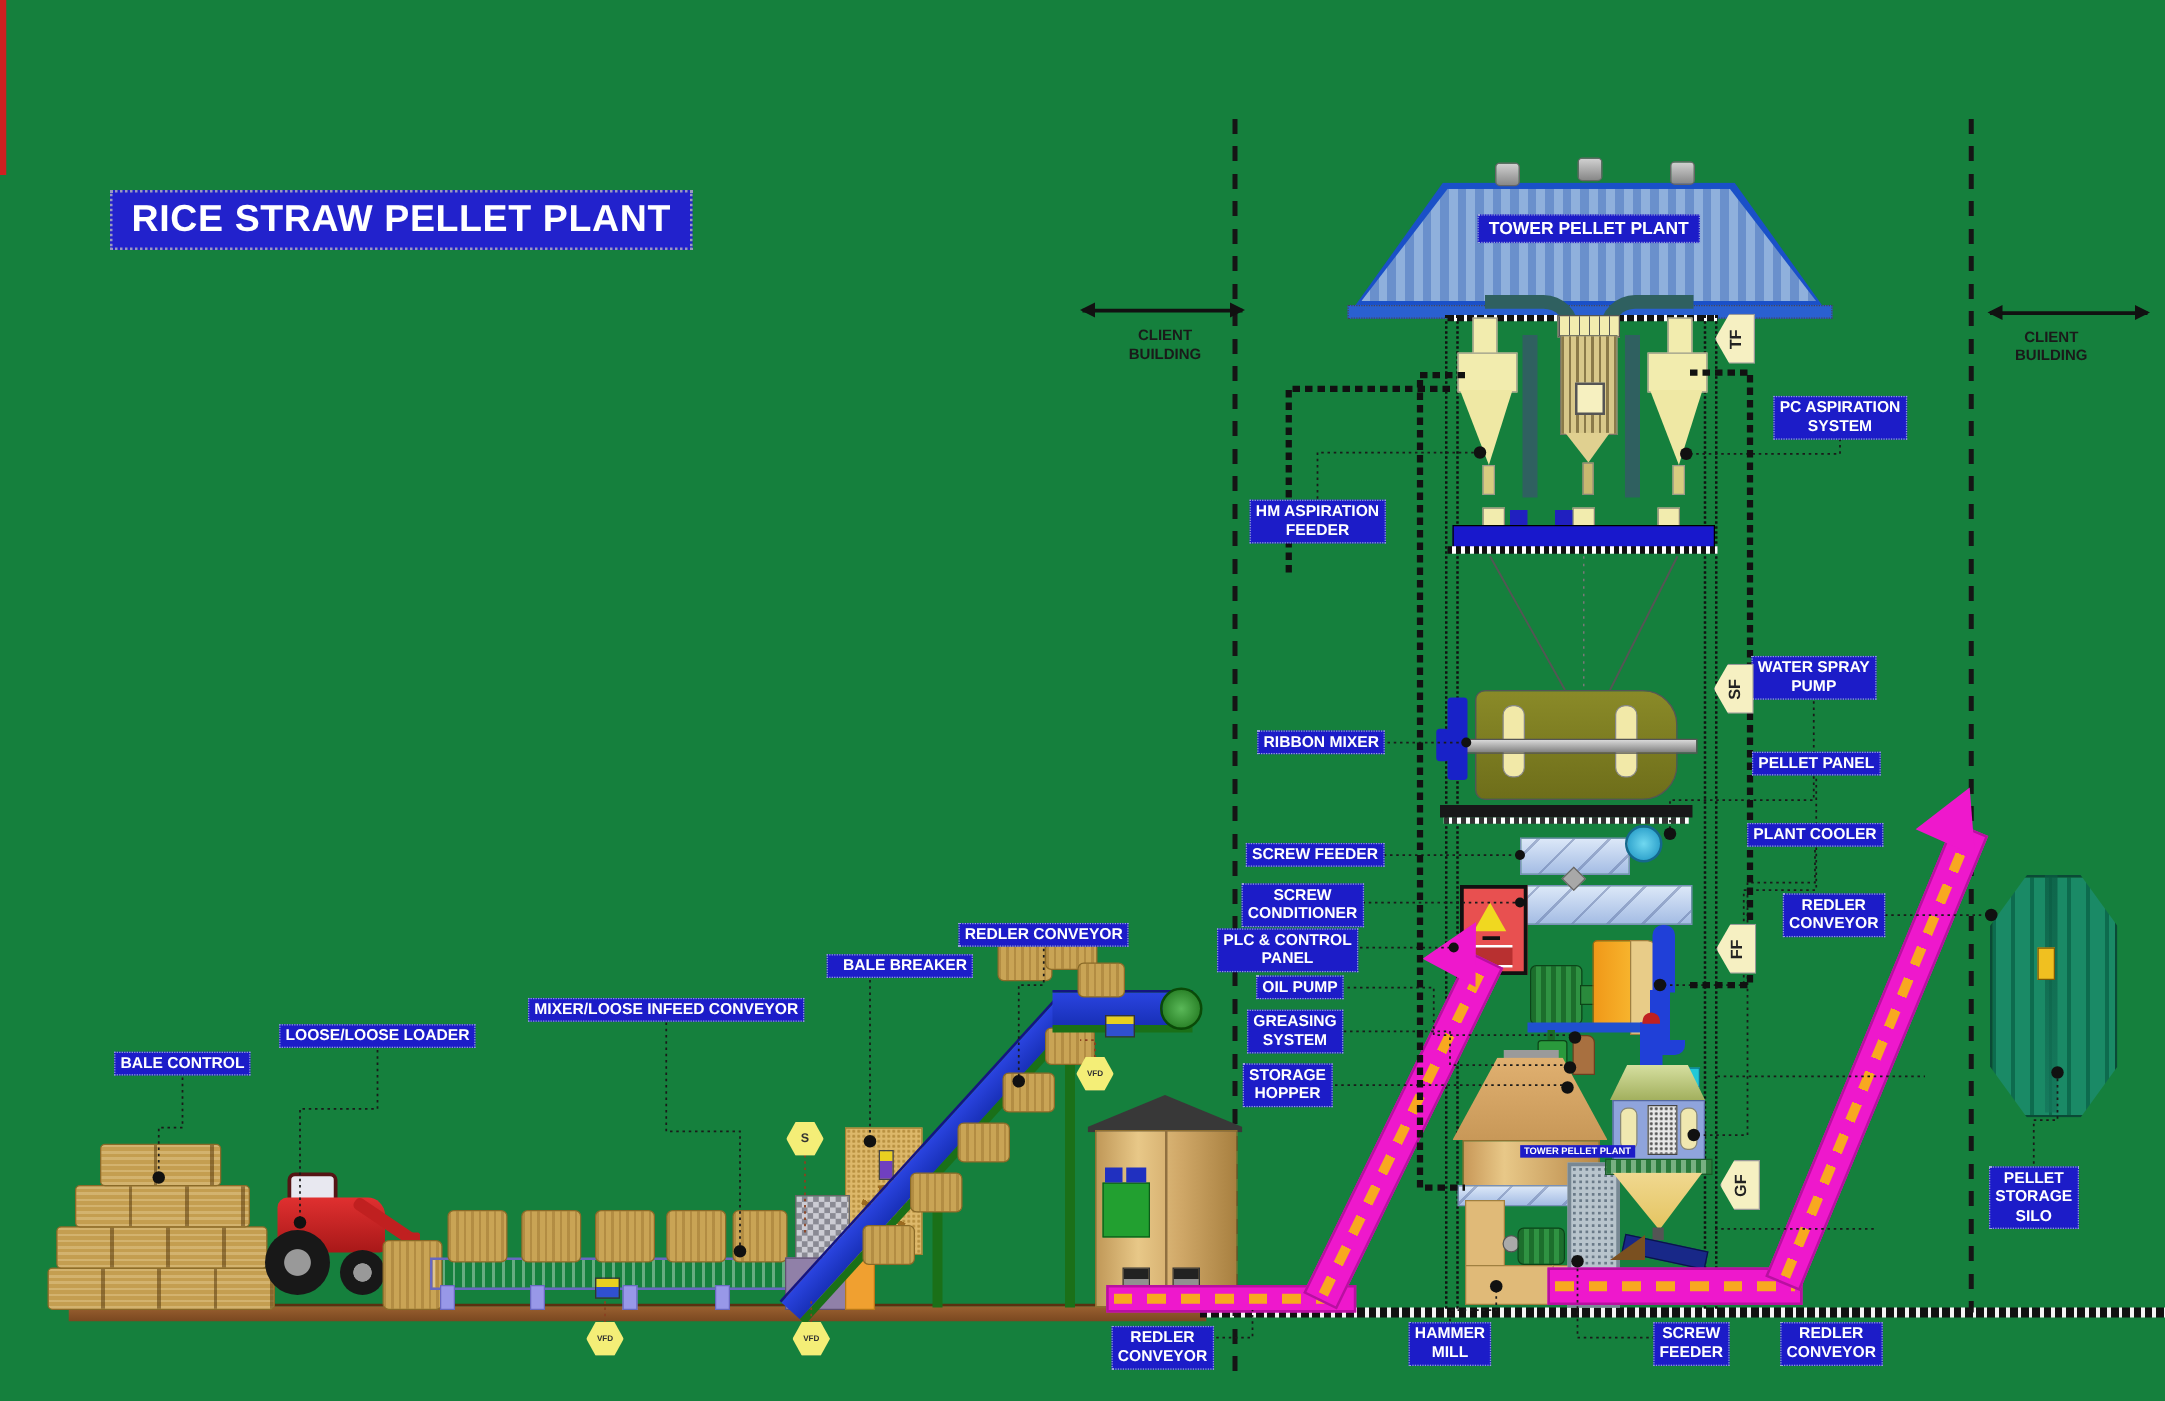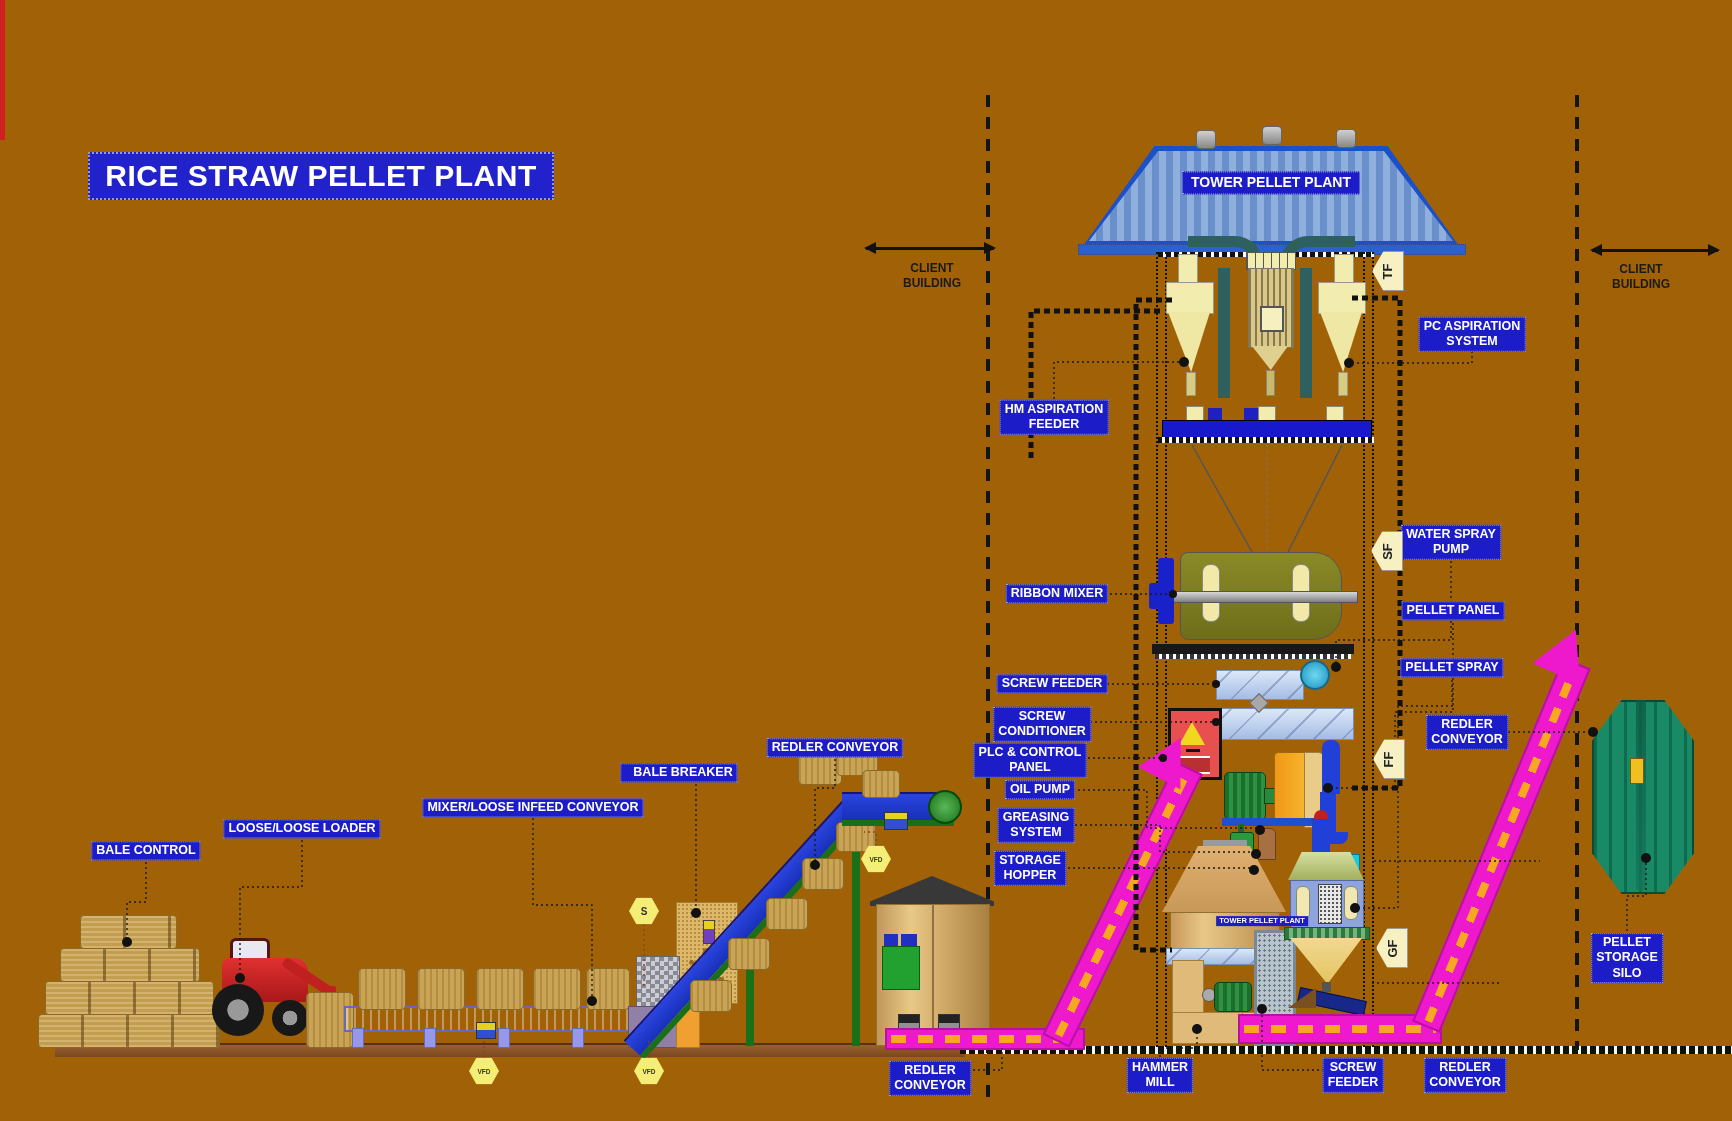--- a/index.html
+++ b/index.html
@@ -1,16 +1,16 @@
 <!DOCTYPE html>
 <html><head>
 <meta charset="utf-8">
 <style>
   html,body{margin:0;padding:0;background:#fff;}
-  #stage{position:relative;width:1732px;height:1121px;background:#a16207;overflow:hidden;
+  #stage{position:relative;width:1732px;height:1121px;background:#15803d;overflow:hidden;
          font-family:"Liberation Sans",sans-serif;}
   .abs{position:absolute;}
   
   .lbl{position:absolute;transform:translate(-50%,-50%);background:#1c1cc8;color:#fff;
        font:bold 12.5px/1.22 "Liberation Sans",sans-serif;padding:1px 4px;
        white-space:pre-line;text-align:center;border:1px dotted #98a6d8;z-index:30;}
   .lbl-black{background:transparent;color:#1a1a1a;border:none;font-size:12px;}
   .lbl-tiny{font-size:7.5px;padding:0 3px;border:none;line-height:1.3;}
   .lbl-roof{font-size:14px;padding:2px 8px;}
   #title{position:absolute;left:88px;top:152px;width:462px;height:44px;background:#2222cc;
@@ -334,41 +334,41 @@
         <circle cx="1197" cy="1029" r="5"></circle>
       <circle cx="1262" cy="1009" r="5"></circle>
         <circle cx="1646" cy="858" r="5"></circle>
       <circle cx="1593" cy="732" r="5"></circle>
     </g>
   </svg>
 
 <div class="lbl" style="left: 146px; top: 851px;">BALE CONTROL</div>
     <div class="lbl" style="left: 302px; top: 829px;">LOOSE/LOOSE LOADER</div>
     <div class="lbl" style="left: 533px; top: 808px;">MIXER/LOOSE INFEED CONVEYOR</div>
-    <div class="lbl" style="left: 679px; top: 773px; padding-left: 12px;">BALE BREAKER</div>
+    <div class="lbl" style="left: 720px; top: 773px; padding-left: 12px;">BALE BREAKER</div>
     <div class="lbl" style="left: 835px; top: 748px;">REDLER CONVEYOR</div>
     <div class="lbl" style="left: 1054px; top: 417px;">HM ASPIRATION
 FEEDER</div>
     <div class="lbl" style="left: 1472px; top: 334px;">PC ASPIRATION
 SYSTEM</div>
     <div class="lbl" style="left: 1057px; top: 594px;">RIBBON MIXER</div>
     <div class="lbl" style="left: 1451px; top: 542px;">WATER SPRAY
 PUMP</div>
     <div class="lbl" style="left: 1453px; top: 611px;">PELLET PANEL</div>
     <div class="lbl" style="left: 1052px; top: 684px;">SCREW FEEDER</div>
     <div class="lbl" style="left: 1042px; top: 724px;">SCREW
 CONDITIONER</div>
     <div class="lbl" style="left: 1030px; top: 760px;">PLC &amp; CONTROL
 PANEL</div>
     <div class="lbl" style="left: 1040px; top: 790px;">OIL PUMP</div>
     <div class="lbl" style="left: 1036px; top: 825px;">GREASING
 SYSTEM</div>
     <div class="lbl" style="left: 1030px; top: 868px;">STORAGE
 HOPPER</div>
-    <div class="lbl" style="left: 1452px; top: 668px;">PELLET SPRAY</div>
+    <div class="lbl" style="left: 1452px; top: 668px;">PLANT COOLER</div>
     <div class="lbl" style="left: 1467px; top: 732px;">REDLER
 CONVEYOR</div>
     <div class="lbl" style="left: 1627px; top: 958px;">PELLET
 STORAGE
 SILO</div>
     <div class="lbl" style="left: 930px; top: 1078px;">REDLER
 CONVEYOR</div>
     <div class="lbl" style="left: 1160px; top: 1075px;">HAMMER
 MILL</div>
     <div class="lbl" style="left: 1353px; top: 1075px;">SCREW

